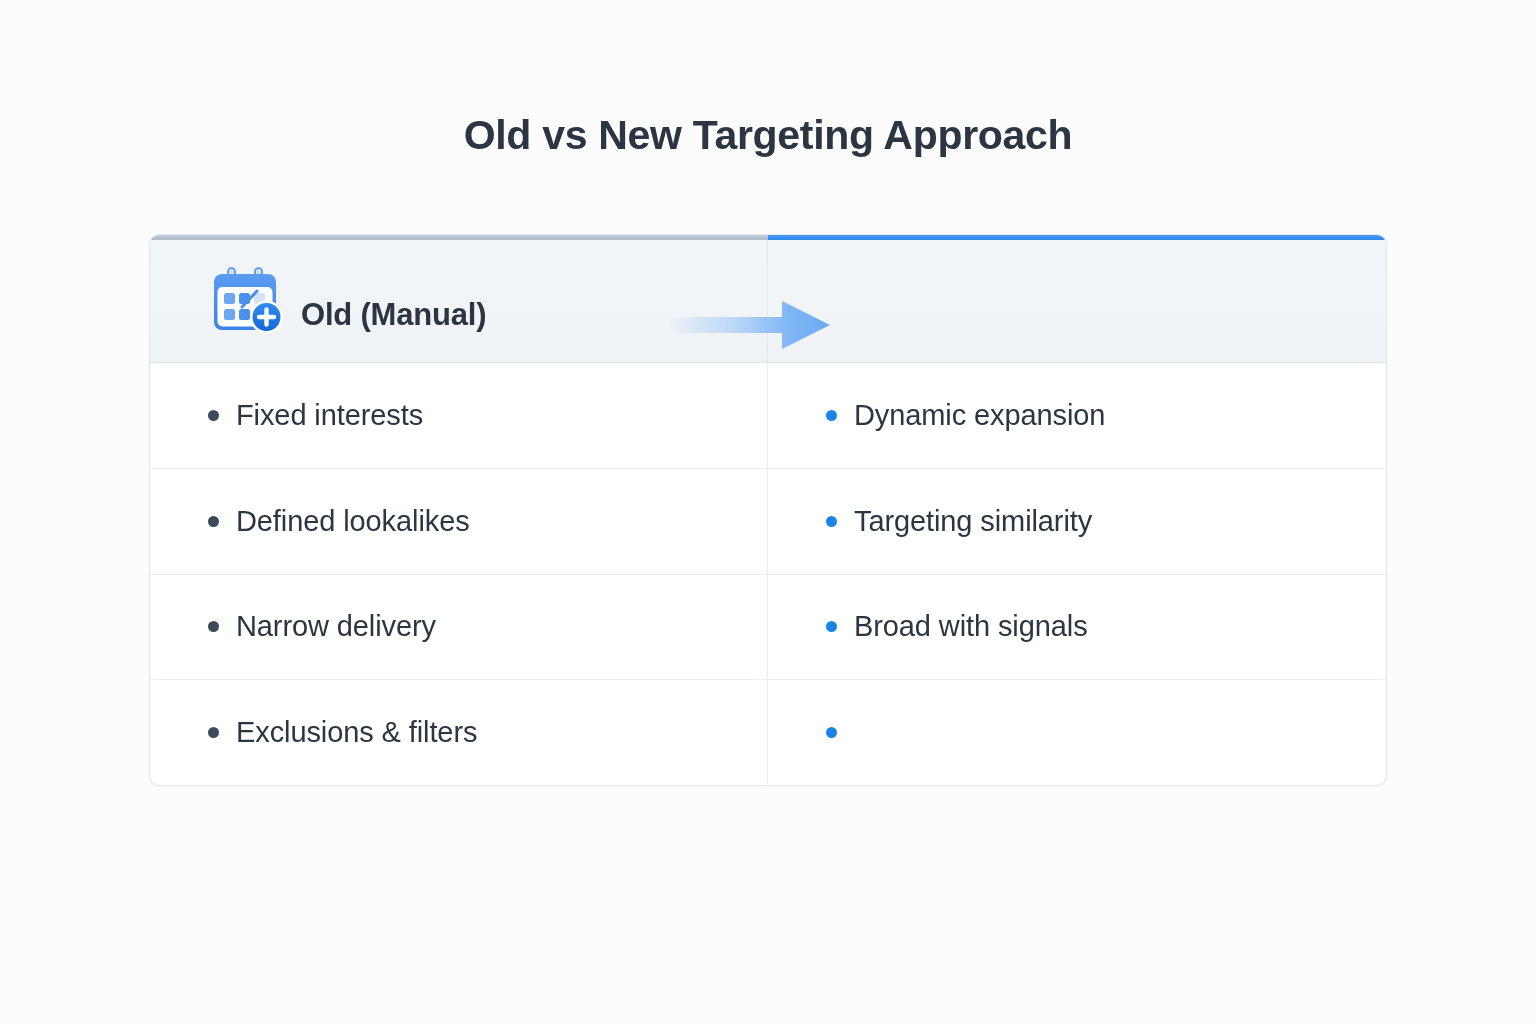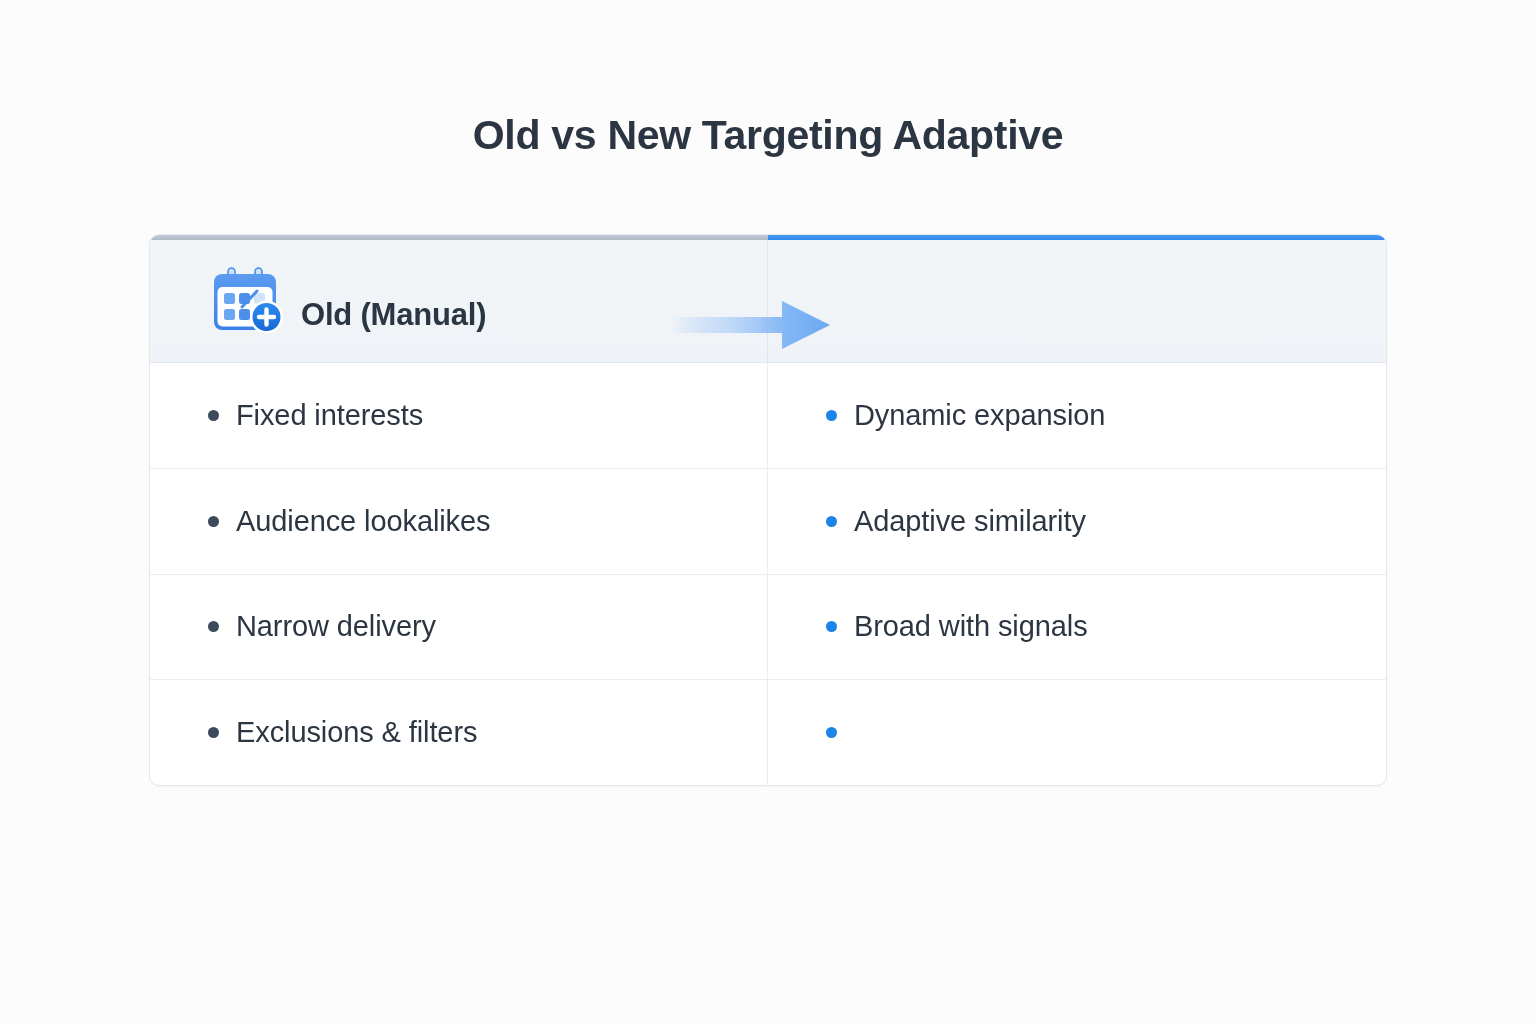--- a/index.html
+++ b/index.html
@@ -165,21 +165,21 @@
     color: #2c3643;
     letter-spacing: -0.1px;
     white-space: nowrap;
   }
 </style>
 </head>
 <body>
 
 <div class="page">
 
-  <div class="page-title">Old vs New Targeting Adaptive</div>
+  <div class="page-title">Old vs New Targeting Approach</div>
 
   <div class="table-wrap">
 
     <div class="accent-bar">
       <div class="accent-left"></div>
       <div class="accent-right"></div>
     </div>
 
     <div class="head-row">
 
@@ -245,25 +245,25 @@
         </div>
         <div class="cell right">
           <span class="bullet new"></span>
           <span class="cell-text">Dynamic expansion</span>
         </div>
       </div>
 
       <div class="row">
         <div class="cell left">
           <span class="bullet old"></span>
-          <span class="cell-text">Audience lookalikes</span>
-        </div>
-        <div class="cell right">
-          <span class="bullet new"></span>
-          <span class="cell-text">Adaptive similarity</span>
+          <span class="cell-text">Defined lookalikes</span>
+        </div>
+        <div class="cell right">
+          <span class="bullet new"></span>
+          <span class="cell-text">Targeting similarity</span>
         </div>
       </div>
 
       <div class="row">
         <div class="cell left">
           <span class="bullet old"></span>
           <span class="cell-text">Narrow delivery</span>
         </div>
         <div class="cell right">
           <span class="bullet new"></span>

